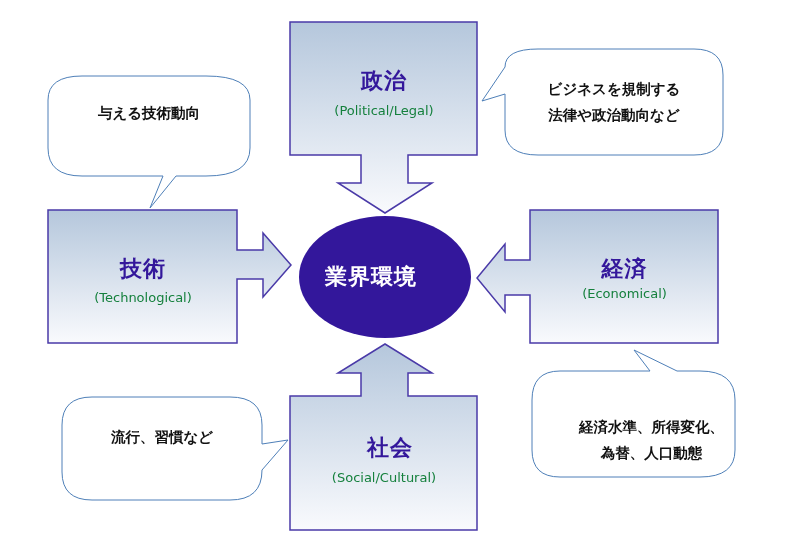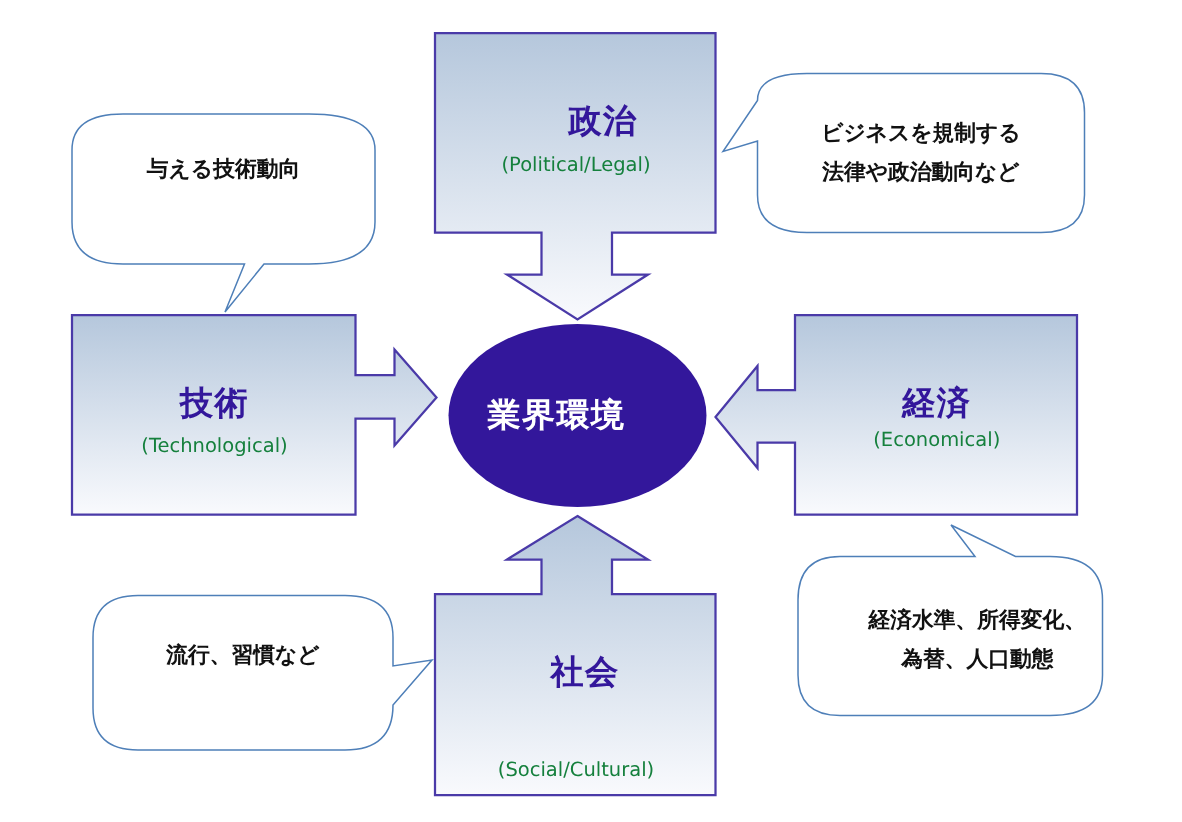--- a/index.html
+++ b/index.html
@@ -38,38 +38,38 @@
 
   <path d="M530,210 L718,210 L718,343 L530,343 L530,295 L505,295 L505,312 L477,278 L505,244 L505,260 L530,260 Z" fill="url(#gDown)" stroke="#4a3aa8" stroke-width="1.5"></path>
 
   <path d="M385,344 L432,373 L408,373 L408,396 L477,396 L477,530 L290,530 L290,396 L361,396 L361,373 L338,373 Z" fill="url(#gUp)" stroke="#4a3aa8" stroke-width="1.5"></path>
 
   <ellipse cx="385" cy="277" rx="86" ry="61" fill="#33179b"></ellipse>
 </svg>
 
 <div class="lbl center-text" style="left:299px; top:262px; width:144px;">業界環境</div>
 
-<div class="lbl title" style="left:290px; top:66px; width:188px;padding-left:18px;">政治</div>
+<div class="lbl title" style="left:290px; top:66px; width:188px;">政治</div>
 <div class="lbl sub" style="left:290px; top:103px; width:188px;">(Political/Legal)</div>
 
 <div class="lbl title" style="left:48px; top:254px; width:190px;">技術</div>
 <div class="lbl sub" style="left:48px; top:290px; width:190px;">(Technological)</div>
 
 <div class="lbl title" style="left:530px; top:254px; width:189px;">経済</div>
 <div class="lbl sub" style="left:530px; top:286px; width:189px;">(Economical)</div>
 
 <div class="lbl title" style="left:290px; top:433px; width:200px;">社会</div>
-<div class="lbl sub" style="left:290px; top:470px; width:188px;margin-top:36px;">(Social/Cultural)</div>
+<div class="lbl sub" style="left:290px; top:470px; width:188px;">(Social/Cultural)</div>
 
 <div class="lbl bubble-text" style="left:48px; top:100px; width:202px;">
   <div>与える技術動向</div>
 </div>
 <div class="lbl bubble-text" style="left:505px; top:76px; width:218px;">
   <div>ビジネスを規制する</div>
   <div>法律や政治動向など</div>
 </div>
-<div class="lbl bubble-text" style="left:532px; top:401px; width:239px;">
+<div class="lbl bubble-text" style="left:532px; top:414px; width:239px;">
   <div>経済水準、所得変化、</div>
   <div>為替、人口動態</div>
 </div>
 <div class="lbl bubble-text" style="left:62px; top:424px; width:200px;">
   <div>流行、習慣など</div>
 </div>
 
 </body></html>

